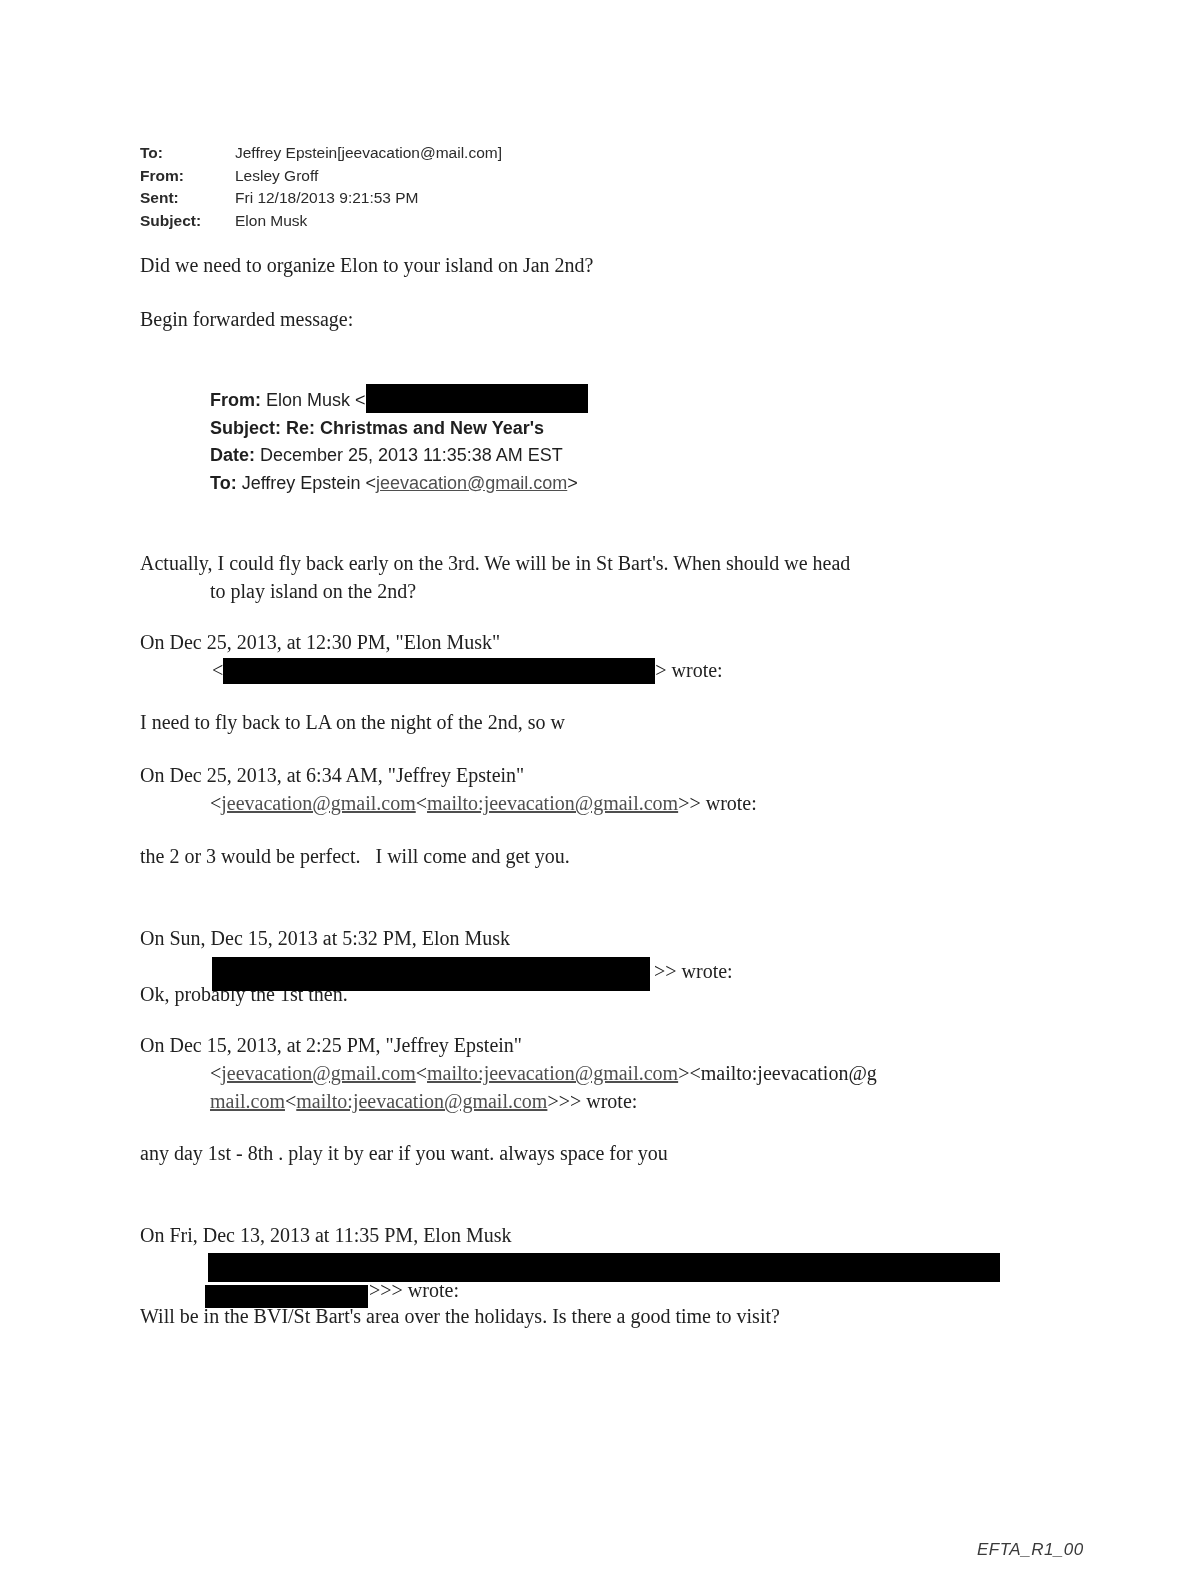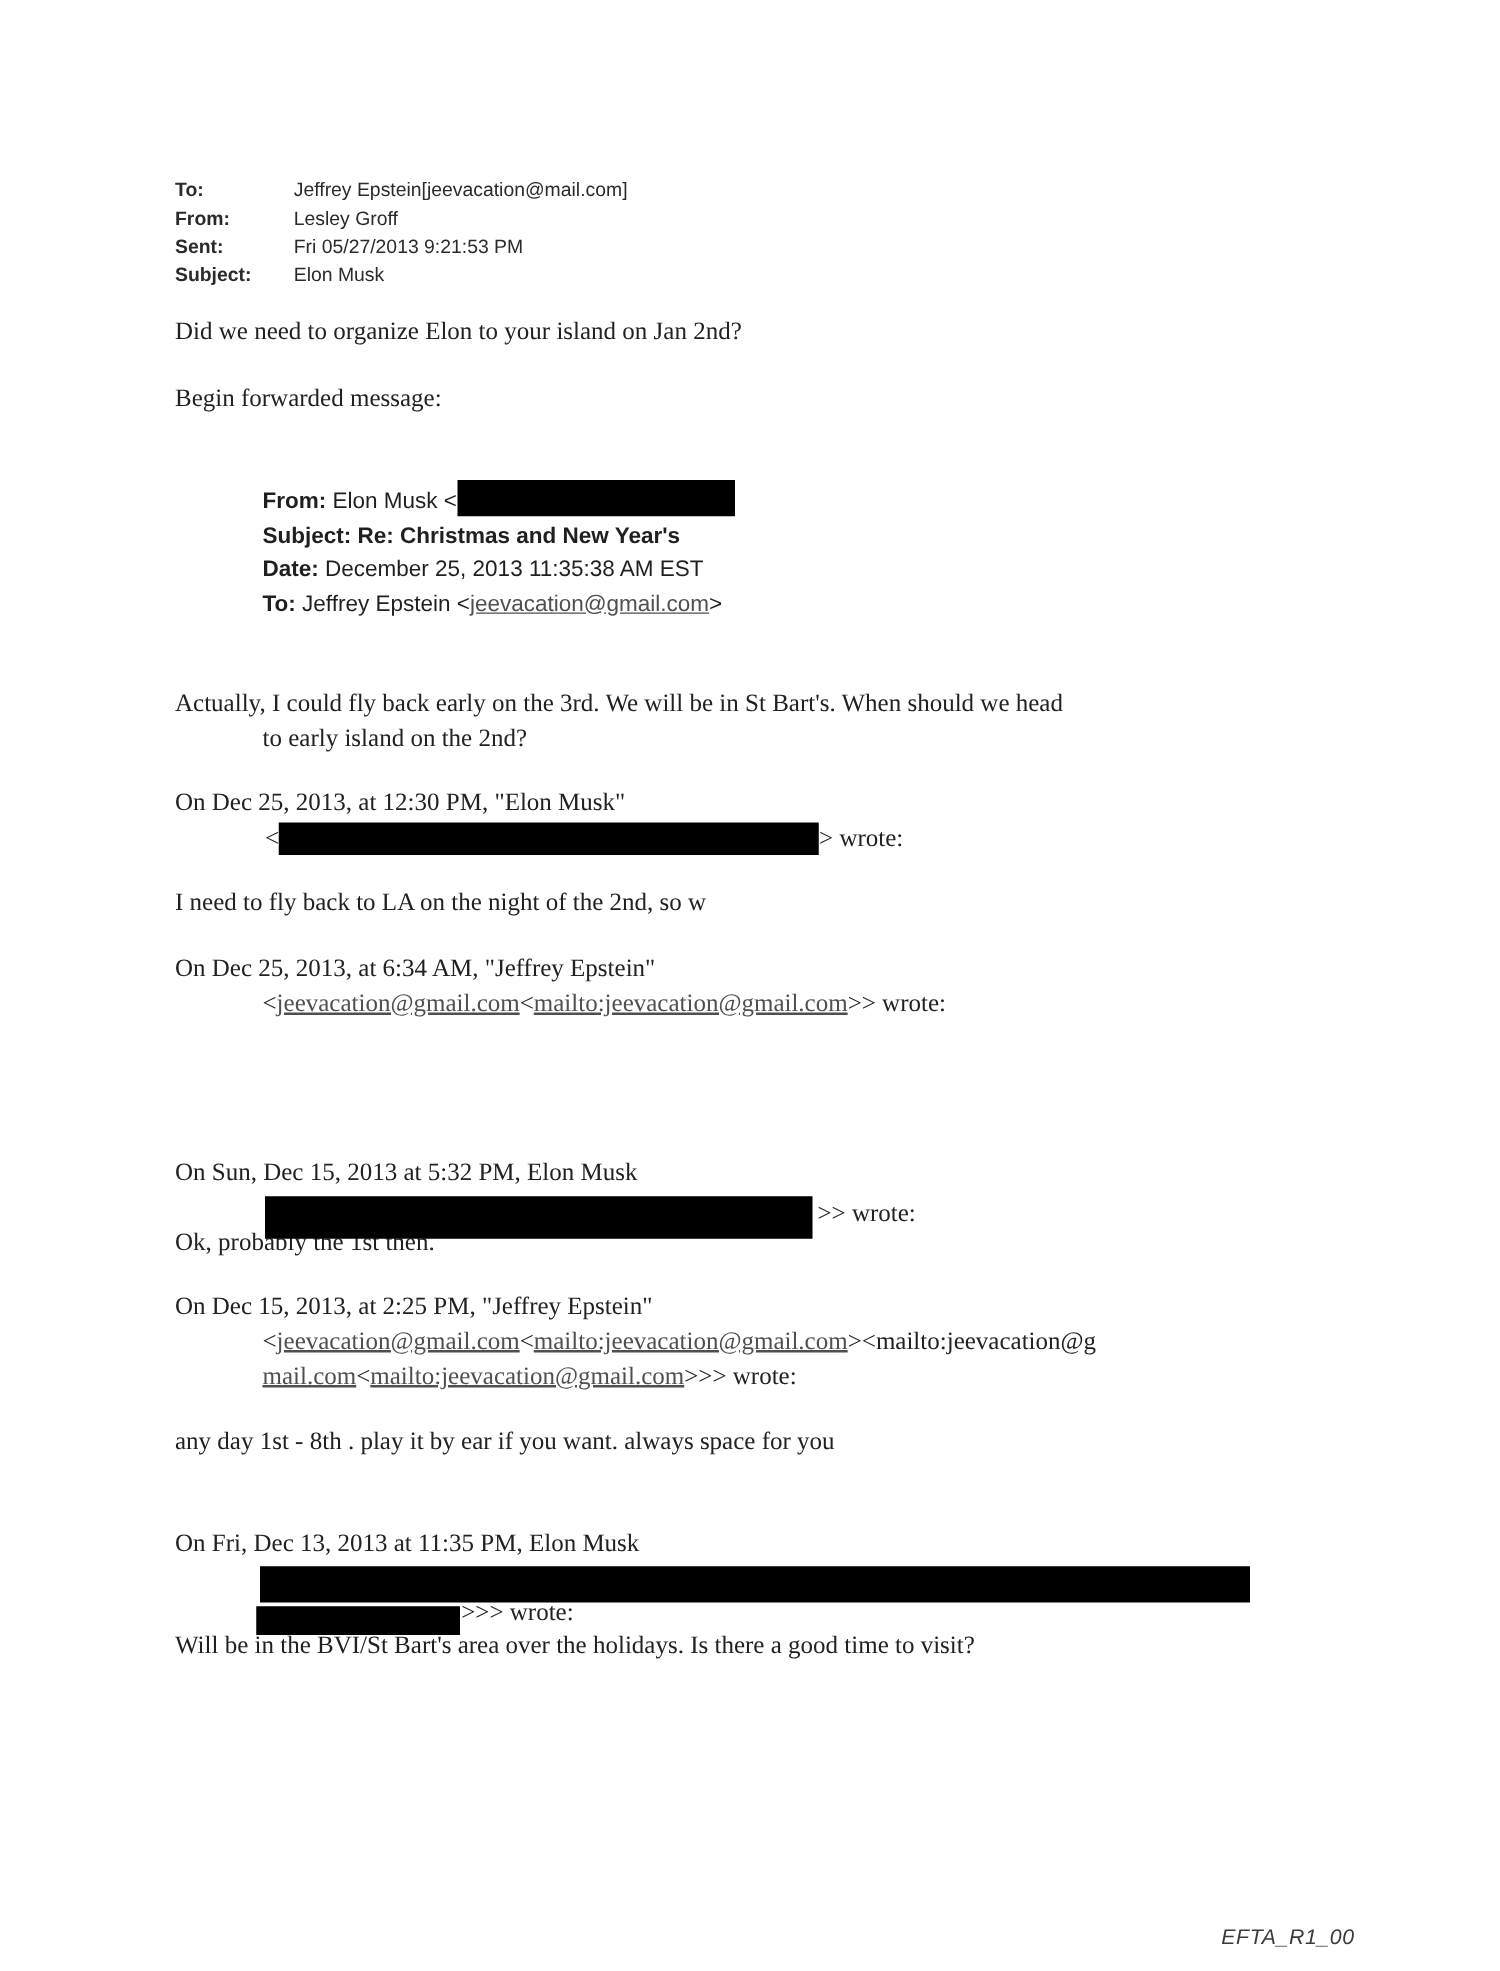--- a/index.html
+++ b/index.html
@@ -45,47 +45,48 @@
     <div class="row">
       <span class="label">To:</span>
       <span class="value">Jeffrey Epstein[jeevacation@mail.com]</span>
     </div>
     <div class="row">
       <span class="label">From:</span>
       <span class="value">Lesley Groff</span>
     </div>
     <div class="row">
       <span class="label">Sent:</span>
-      <span class="value">Fri 05/27/2013 9:21:53 PM</span>
+      <span class="value">Fri 12/18/2013 9:21:53 PM</span>
     </div>
     <div class="row">
       <span class="label">Subject:</span>
       <span class="value">Elon Musk</span>
     </div>
   </div>
 
   <div class="serif-line" style="left:140px; top:253px;">Did we need to organize Elon to your island on Jan 2nd?</div>
   <div class="serif-line" style="left:140px; top:307px;">Begin forwarded message:</div>
 
   <div class="fwd-header">
     <div class="fwd-line"><span class="bold">From:</span><span> Elon Musk </span><span>&lt;</span><span class="redaction" style="width: 222px; height: 29px; background: rgb(0, 0, 0);"></span></div>
     <div class="fwd-line"><span class="bold">Subject:</span><span class="bold"> Re: Christmas and New Year's</span></div>
     <div class="fwd-line"><span class="bold">Date:</span><span> December 25, 2013 11:35:38 AM EST</span></div>
     <div class="fwd-line"><span class="bold">To:</span><span> Jeffrey Epstein &lt;</span><span class="link">jeevacation@gmail.com</span><span>&gt;</span></div>
   </div>
 
   <div class="serif-line" style="left:140px; top:551px;">Actually, I could fly back early on the 3rd. We will be in St Bart's. When should we head</div>
-  <div class="serif-line" style="left:210px; top:579px;">to early island on the 2nd?</div>
+  <div class="serif-line" style="left:210px; top:579px;">to play island on the 2nd?</div>
 
   <div class="serif-line" style="left:140px; top:630px;">On Dec 25, 2013, at 12:30 PM, "Elon Musk"</div>
   <div class="serif-line" style="left:212px; top:658px;"><span>&lt;</span><span class="redaction" style="width: 432px; height: 26px; background: rgb(0, 0, 0);"></span><span>&gt; wrote:</span></div>
   <div class="serif-line" style="left:140px; top:710px;">I need to fly back to LA on the night of the 2nd, so w</div>
 
   <div class="serif-line" style="left:140px; top:763px;">On Dec 25, 2013, at 6:34 AM, "Jeffrey Epstein"</div>
   <div class="serif-line" style="left:210px; top:791px;"><span>&lt;</span><span class="link">jeevacation@gmail.com</span><span>&lt;</span><span class="link">mailto:jeevacation@gmail.com</span><span>&gt;&gt; wrote:</span></div>
+  <div class="serif-line" style="left:140px; top:844px;">the 2 or 3 would be perfect.   I will come and get you.</div>
 
   <div class="serif-line" style="left:140px; top:926px;">On Sun, Dec 15, 2013 at 5:32 PM, Elon Musk</div>
   <div class="abs-bar" style="left:212px; top:957px; width:438px; height:34px;"></div>
   <div class="serif-line" style="left:654px; top:959px; z-index:4;">&gt;&gt; wrote:</div>
   <div class="serif-line under-bar" style="left:140px; top:982px;">Ok, probably the 1st then.</div>
 
   <div class="serif-line" style="left:140px; top:1033px;">On Dec 15, 2013, at 2:25 PM, "Jeffrey Epstein"</div>
   <div class="serif-line" style="left:210px; top:1061px;"><span>&lt;</span><span class="link">jeevacation@gmail.com</span><span>&lt;</span><span class="link">mailto:jeevacation@gmail.com</span><span>&gt;</span><span>&lt;mailto:jeevacation@g</span></div>
   <div class="serif-line" style="left:210px; top:1089px;"><span class="link">mail.com</span><span>&lt;</span><span class="link">mailto:jeevacation@gmail.com</span><span>&gt;&gt;&gt; wrote:</span></div>
   <div class="serif-line" style="left:140px; top:1141px;">any day 1st - 8th . play it by ear if you want. always space for you</div>

